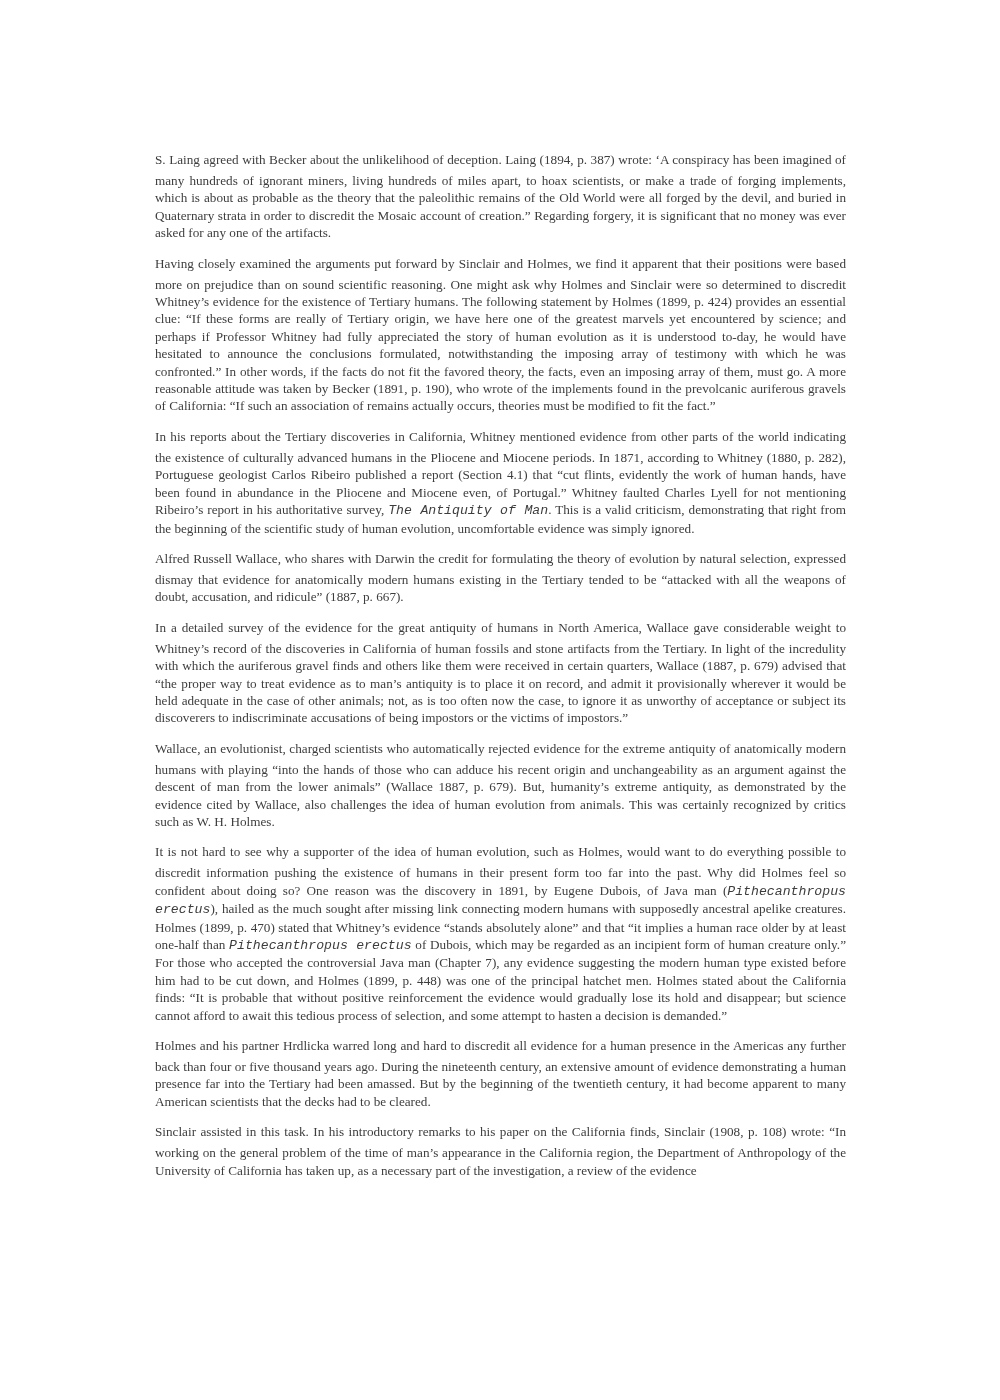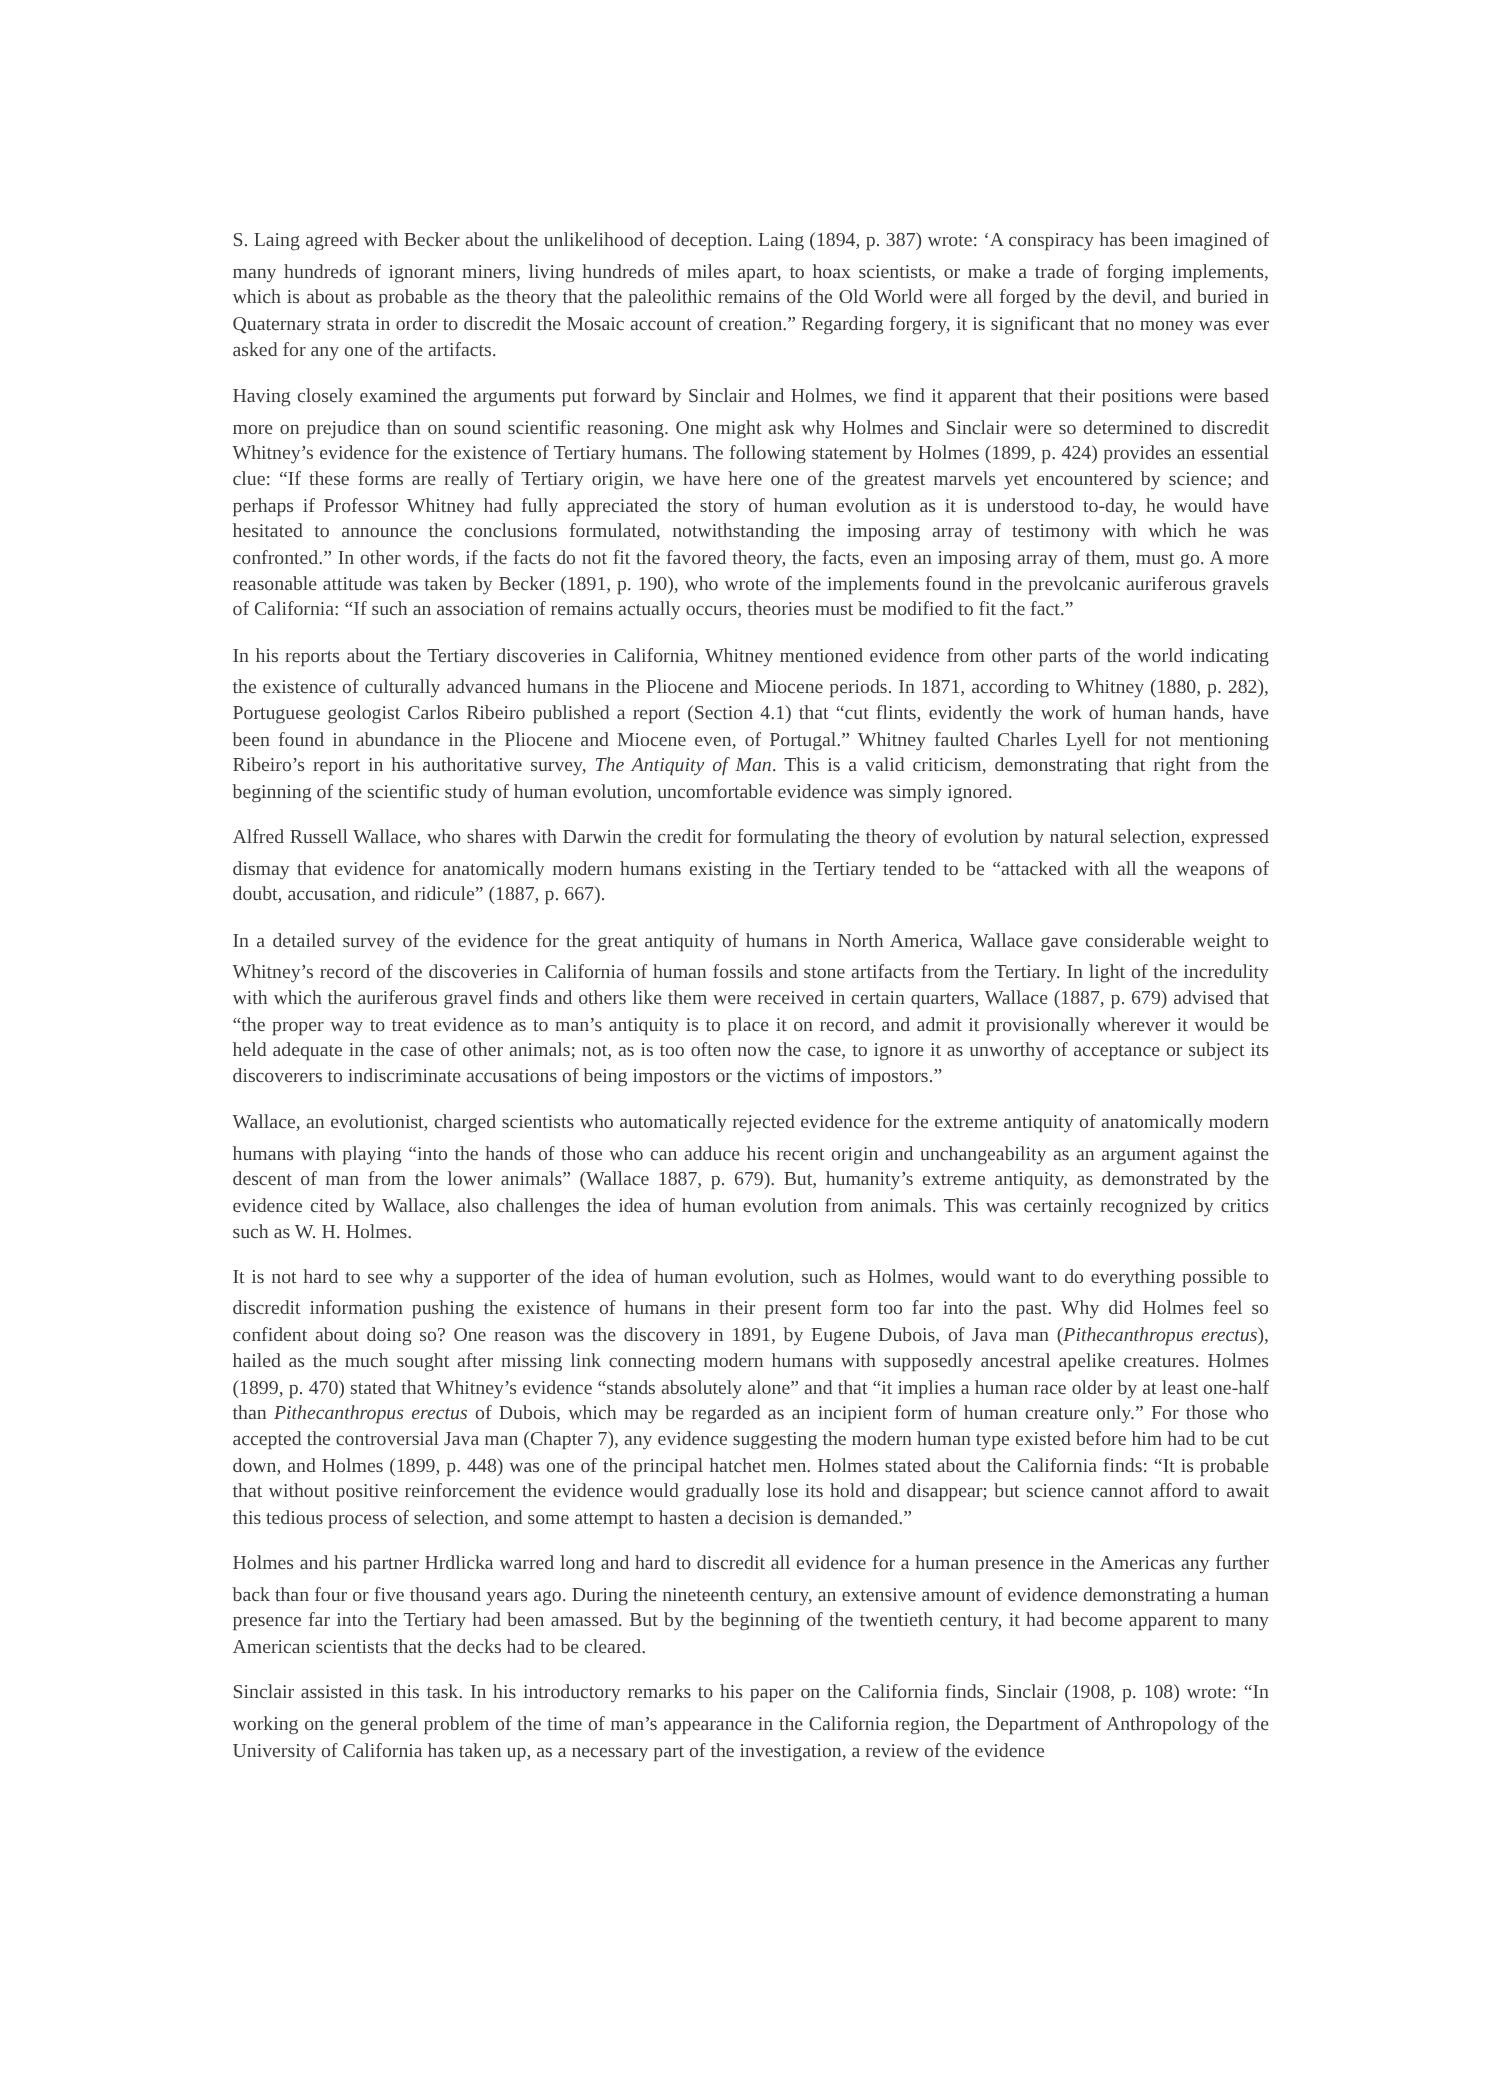--- a/index.html
+++ b/index.html
@@ -28,20 +28,21 @@
     color: #3d3d3d;
     text-align: justify;
     margin: 0 0 10px 0;
     -webkit-font-smoothing: antialiased;
   }
   .text-block p::first-line {
     line-height: 24px;
   }
   .text-block p em {
     font-style: italic;
+    font-family: Liberation Mono, monospace;
   }
 </style>
 </head>
 <body>
 
 <div class="sheet">
   <div class="text-block">
     <p><span>S. Laing agreed with Becker about the unlikelihood of deception. Laing (1894, p. 387) wrote: ‘A conspiracy has been imagined of many hundreds of ignorant miners, living hundreds of miles apart, to hoax scientists, or make a trade of forging implements, which is about as probable as the theory that the paleolithic remains of the Old World were all forged by the devil, and buried in Quaternary strata in order to discredit the Mosaic account of creation.” Regarding forgery, it is significant that no money was ever asked for any one of the artifacts.</span></p>
     <p><span>Having closely examined the arguments put forward by Sinclair and Holmes, we find it apparent that their positions were based more on prejudice than on sound scientific reasoning. One might ask why Holmes and Sinclair were so determined to discredit Whitney’s evidence for the existence of Tertiary humans. The following statement by Holmes (1899, p. 424) provides an essential clue: “If these forms are really of Tertiary origin, we have here one of the greatest marvels yet encountered by science; and perhaps if Professor Whitney had fully appreciated the story of human evolution as it is understood to-day, he would have hesitated to announce the conclusions formulated, notwithstanding the imposing array of testimony with which he was confronted.” In other words, if the facts do not fit the favored theory, the facts, even an imposing array of them, must go. A more reasonable attitude was taken by Becker (1891, p. 190), who wrote of the implements found in the prevolcanic auriferous gravels of California: “If such an association of remains actually occurs, theories must be modified to fit the fact.”</span></p>
     <p><span>In his reports about the Tertiary discoveries in California, Whitney mentioned evidence from other parts of the world indicating the existence of culturally advanced humans in the Pliocene and Miocene periods. In 1871, according to Whitney (1880, p. 282), Portuguese geologist Carlos Ribeiro published a report (Section 4.1) that “cut flints, evidently the work of human hands, have been found in abundance in the Pliocene and Miocene even, of Portugal.” Whitney faulted Charles Lyell for not mentioning Ribeiro’s report in his authoritative survey, </span><em>The Antiquity of Man</em><span>. This is a valid criticism, demonstrating that right from the beginning of the scientific study of human evolution, uncomfortable evidence was simply ignored.</span></p>

